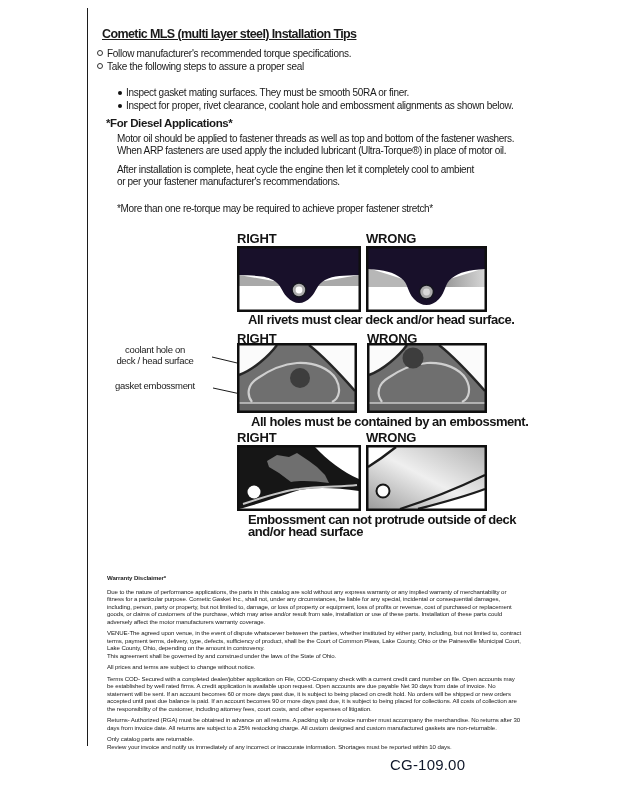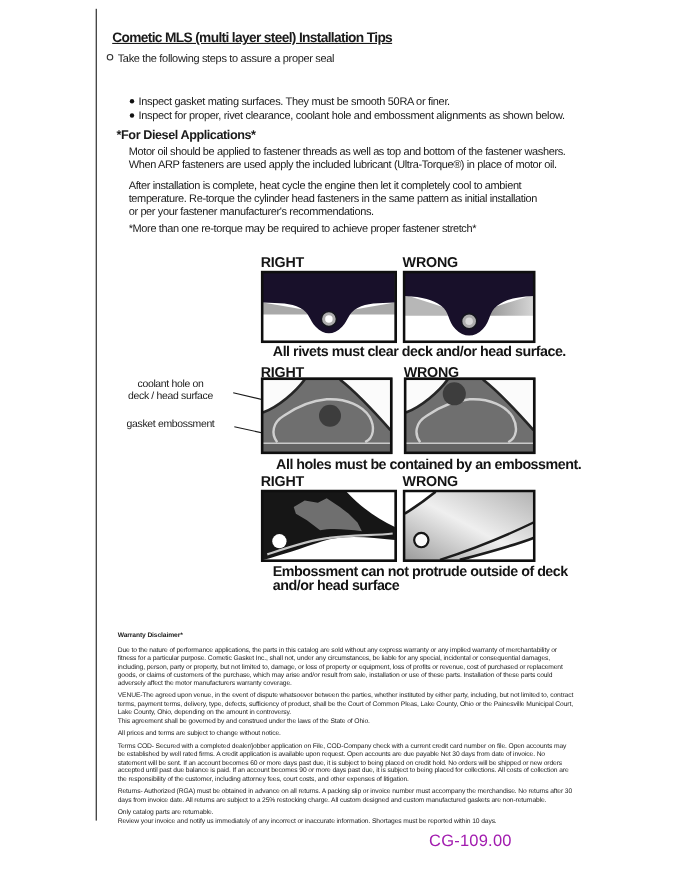--- a/index.html
+++ b/index.html
@@ -31,46 +31,46 @@
   .rw{font-size:13px;font-weight:bold;letter-spacing:-0.2px;text-align:left;color:#141414;}
   .cap{font-size:13px;font-weight:bold;letter-spacing:-0.45px;line-height:11.5px;color:#141414;}
   .side-label{left:100px;width:110px;text-align:center;font-size:9.5px;letter-spacing:-0.3px;
               line-height:10.5px;color:#1a1a1a;}
   
   .disclaimer{left:107px;top:574px;width:415px;font-size:6.1px;letter-spacing:-0.1px;
               line-height:7.5px;color:#222;}
   .disclaimer .dh{font-weight:bold;margin:0 0 6px 0;}
   .disclaimer p{margin:0 0 4px 0;}
   .disclaimer p.tight{margin:0;}
-  .doc-code{left:390px;top:756px;font-size:15px;letter-spacing:0.2px;color:#a21caf;}
+  .doc-code{left:390px;top:756px;font-size:15px;letter-spacing:0.2px;color:#0f172a;}
   svg{display:block;}
 </style>
 </head>
 <body>
 
 <div class="abs page-rule"></div>
 
 <div class="abs title">Cometic MLS (multi layer steel) Installation Tips</div>
 
 <div class="abs bullets">
+  <div class="b-row"><span class="b-ico"></span><span>Follow manufacturer's recommended torque specifications.</span></div>
   <div class="b-row"><span class="b-ico"></span><span>Take the following steps to assure a proper seal</span></div>
 </div>
 <div class="abs subs">
   <div class="b-row"><span class="s-ico"></span><span>Inspect gasket mating surfaces.  They must be smooth 50RA or finer.</span></div>
   <div class="b-row"><span class="s-ico"></span><span>Inspect for proper, rivet clearance, coolant hole and embossment alignments as shown below.</span></div>
 </div>
 
 <div class="abs d-head">*For Diesel Applications*</div>
 <div class="abs para p1">
   <div class="nowrap">Motor oil should be applied to fastener threads as well as top and bottom of the fastener washers.</div>
   <div class="nowrap">When ARP fasteners are used apply the included lubricant (Ultra-Torque®) in place of motor oil.</div>
 </div>
 <div class="abs para p2">
   <div class="nowrap">After installation is complete, heat cycle the engine then let it completely cool to ambient</div>
-  <div class="nowrap">temperature. Re-torque the cylinder head fasteners in the same pattern as initial installation</div>
   <div class="nowrap">or per your fastener manufacturer's recommendations.</div>
 </div>
 <div class="abs para p3 nowrap">*More than one re-torque may be required to achieve proper fastener stretch*</div>
 
 <div class="abs rw" style="left:237px;top:231px;width:124px;">RIGHT</div>
 <div class="abs rw" style="left:366px;top:231px;width:121px;">WRONG</div>
 
 <svg class="abs" style="left:237px;top:246px;" width="124" height="66" viewBox="0 0 124 66">
   <rect x="0" y="0" width="124" height="66" fill="#ffffff"></rect>
   <path d="M2,29 L48,37 L48,40 L2,40 Z" fill="#a9a9a9"></path>

